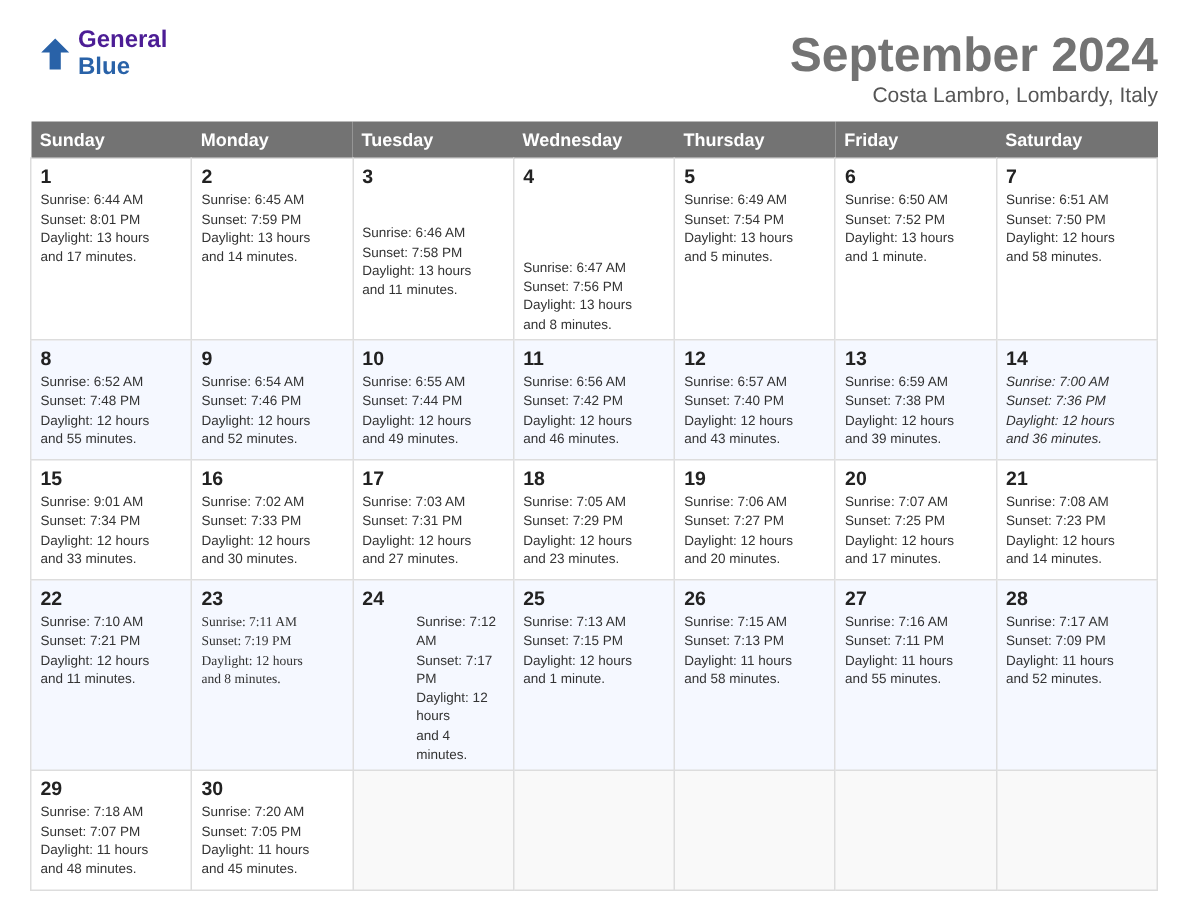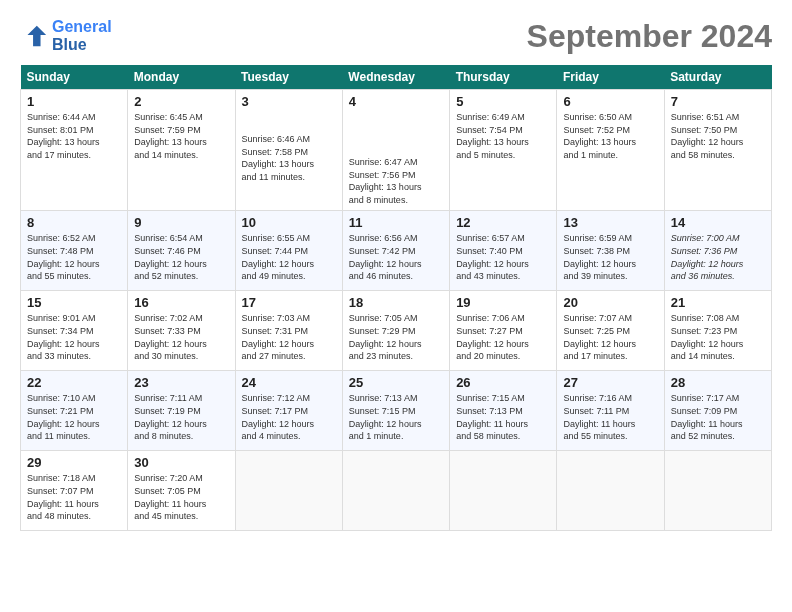--- a/index.html
+++ b/index.html
@@ -39,21 +39,21 @@
     .subtitle {
       font-size: 14px;
       color: #555;
     }
     table {
       width: 100%;
       border-collapse: collapse;
       font-size: 10px;
     }
     thead tr th {
-      background: #0f766e;
+      background: #737373;
       color: #fff;
       padding: 5px 6px;
       text-align: left;
       font-size: 12px;
       font-weight: bold;
     }
     tbody tr td {
       border: 1px solid #ddd;
       padding: 4px 6px;
       vertical-align: top;
@@ -94,27 +94,28 @@
 <body>
 
 <div class="page">
   <div class="header">
     <div class="logo-wrap">
       <div class="logo-line">
         <svg class="logo-icon" viewBox="0 0 30 30">
           <polygon points="18,4 28,14 22,14 22,26 14,26 14,14 8,14" fill="#2962a8"></polygon>
         </svg>
         <div>
-          <div style="font-size:16px;font-weight:bold;color:#3b82f6;line-height:1.1;">General</div>
+          <div style="font-size:16px;font-weight:bold;color:#4c1d95;line-height:1.1;">General</div>
           <div style="font-size:16px;font-weight:bold;color:#2962a8;line-height:1.1;">Blue</div>
         </div>
       </div>
     </div>
     <div class="title-block">
       <div class="main-title">September 2024</div>
+      <div class="subtitle">Costa Lambro, Lombardy, Italy</div>
     </div>
   </div>
 
   <table>
     <thead>
       <tr>
         <th>Sunday</th>
         <th>Monday</th>
         <th>Tuesday</th>
         <th>Wednesday</th>
@@ -280,28 +281,28 @@
         <tr>
           <td>
             <div class="day-num">22</div>
             <div class="day-info" style="white-space: pre-line;">Sunrise: 7:10 AM
 Sunset: 7:21 PM
 Daylight: 12 hours
 and 11 minutes.</div>
           </td>
           <td>
             <div class="day-num">23</div>
-            <div class="day-info" style="white-space: pre-line;">Sunrise: 7:11 AM
+            <div class="day-info" style="white-space: pre-line; font-family: Liberation Serif, serif;">Sunrise: 7:11 AM
 Sunset: 7:19 PM
 Daylight: 12 hours
 and 8 minutes.</div>
           </td>
           <td>
             <div class="day-num">24</div>
-            <div class="day-info" style="white-space: pre-line;">Sunrise: 7:12 AM
+            <div class="day-info" style="white-space: pre-line; margin-left: 36px;">Sunrise: 7:12 AM
 Sunset: 7:17 PM
 Daylight: 12 hours
 and 4 minutes.</div>
           </td>
           <td>
             <div class="day-num">25</div>
             <div class="day-info" style="white-space: pre-line;">Sunrise: 7:13 AM
 Sunset: 7:15 PM
 Daylight: 12 hours
 and 1 minute.</div>

